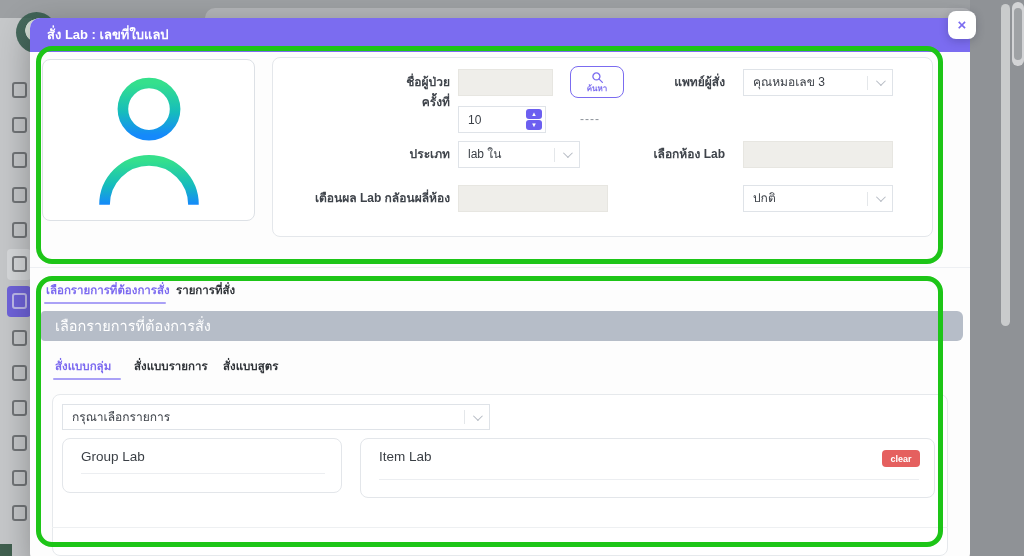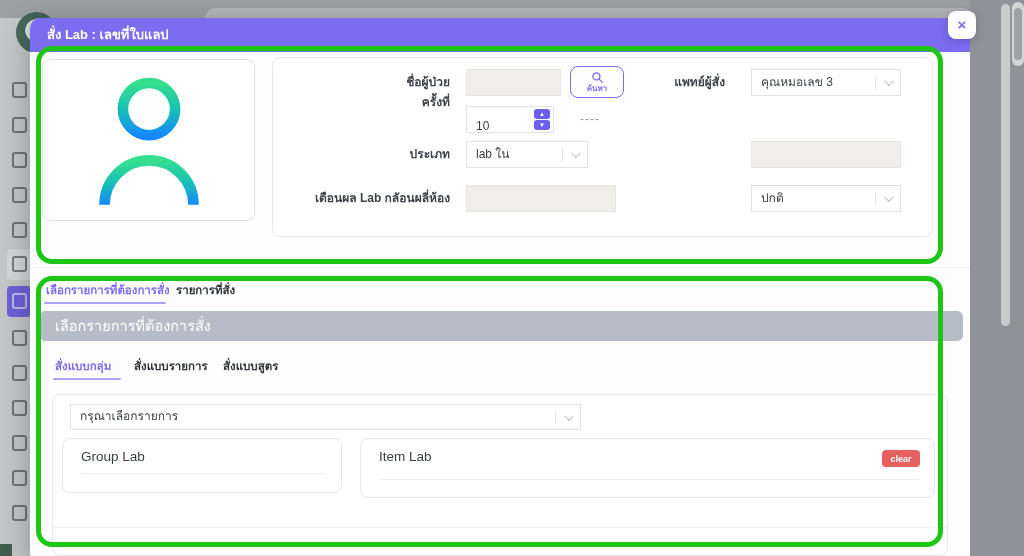--- a/index.html
+++ b/index.html
@@ -35,21 +35,21 @@
 
   
   .avatar-card { left:42px; top:59px; width:213px; height:162px; background:#fff; border:1px solid #dde1e6;
     border-radius:8px; z-index:2; }
   .avatar-card svg { position:absolute; left:48px; top:12px; }
   .form-card { left:272px; top:57px; width:661px; height:180px; background:#fff; border:1px solid #e4e7eb;
     border-radius:8px; z-index:2; }
 
   .flabel { color:#3e434a; font-size:12px; font-weight:600; text-align:right; line-height:27px; z-index:3; }
   .field { height:27px; border:1px solid #dfe3e8; border-radius:0; background:#fff; font-size:12px; color:#3a3f46;
-    line-height:25px; padding:7px 9px; z-index:3;margin-left:8px; }
+    line-height:25px; padding:0 9px; z-index:3; }
   .dinput { background:#efeeea; border-color:#e7e6e1; }
   .selectbox { display:flex; align-items:center; cursor:pointer; }
   .selectbox .val { flex:1; overflow:hidden; white-space:nowrap; }
   .sel-div { width:1px; height:14px; background:#e4e7ea; margin-right:8px; }
   .chev { width:7px; height:7px; border-right:1.6px solid #b6bcc4; border-bottom:1.6px solid #b6bcc4;
     transform:rotate(45deg) translateY(-2px); }
 
   .search-btn { left:570px; top:66px; width:54px; height:32px; background:#fff; border:1.5px solid #7b6cf0;
     border-radius:8px; cursor:pointer; z-index:3; display:flex; flex-direction:column; align-items:center;
     justify-content:center; gap:0; }
@@ -71,21 +71,21 @@
     font-family:inherit; }
   .tab.active { color:#7c6af0; }
   .tab.idle { color:#2f3338; }
   .tab-underline { height:2px; background:#aaa1f6; border-radius:2px; z-index:3; }
 
   .gray-bar { left:41px; top:311px; width:922px; height:30px; background:#b6bdc8; border-radius:4px 6px 6px 4px;
     color:#fff; font-size:14.5px; font-weight:500; line-height:30px; padding-left:14px; z-index:2; }
 
   .list-container { left:52px; top:394px; width:896px; height:162px; border:1px solid #e6e9ec; border-radius:8px;
     background:#fff; z-index:2; }
-  .big-select { left:62px; top:404px; width:511px; height:26px; z-index:3;font-family:Liberation Mono, monospace; }
+  .big-select { left:62px; top:404px; width:428px; height:26px; z-index:3; }
 
   .panel { background:#fff; border:1px solid #e3e6ea; border-radius:8px; z-index:3; }
   .panel-title { position:absolute; left:18px; top:10px; font-size:13.5px; color:#3a3f45; font-weight:500; }
   .panel-rule { position:absolute; left:18px; height:1px; background:#eceef1; }
   .clear-btn { position:absolute; right:14px; top:11px; width:38px; height:17px; background:#e5605f; color:#fff;
     border:none; border-radius:4px; font-size:9px; font-weight:600; cursor:pointer; font-family:inherit; line-height:16px; }
   .faint-line { left:52px; top:527px; width:896px; height:1px; background:#eef0f2; z-index:2; }
 
   
   .green-box { border:5px solid #1dc517; border-radius:16px; z-index:7; pointer-events:none; }
@@ -171,20 +171,21 @@
     </div>
   </div>
   <div class="abs dashes">----</div>
 
   <div class="abs flabel" style="left:330px; top:141px; width:120px;">ประเภท</div>
   <div class="abs field selectbox" style="left:458px; top:141px; width:122px;">
     <span class="val">lab ใน</span>
     <span class="sel-div"></span>
     <span class="chev"></span>
   </div>
+  <div class="abs flabel" style="left:630px; top:141px; width:95px;">เลือกห้อง Lab</div>
   <input class="abs field dinput" style="left: 743px; top: 141px; width: 150px;" disabled="" value="">
 
   <div class="abs flabel" style="left:285px; top:185px; width:165px;">เตือนผล Lab กลัอนผลี่ห้อง</div>
   <input class="abs field dinput" style="left: 458px; top: 185px; width: 150px;" disabled="" value="">
   <div class="abs field selectbox" style="left:743px; top:185px; width:150px;">
     <span class="val">ปกติ</span>
     <span class="sel-div"></span>
     <span class="chev"></span>
   </div>
 

